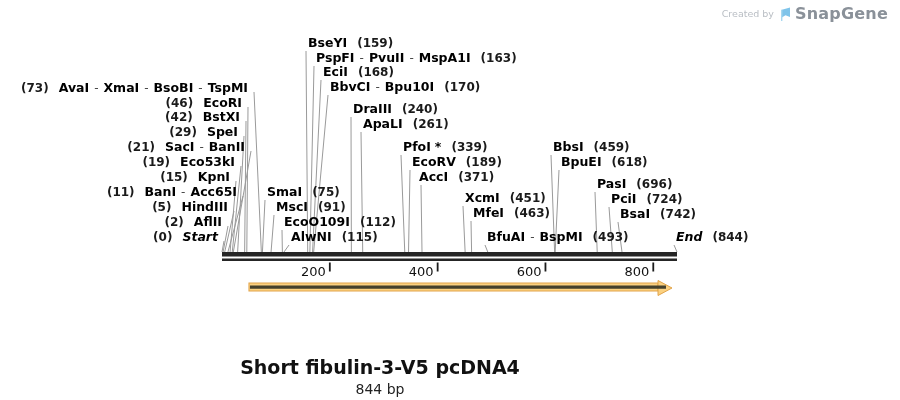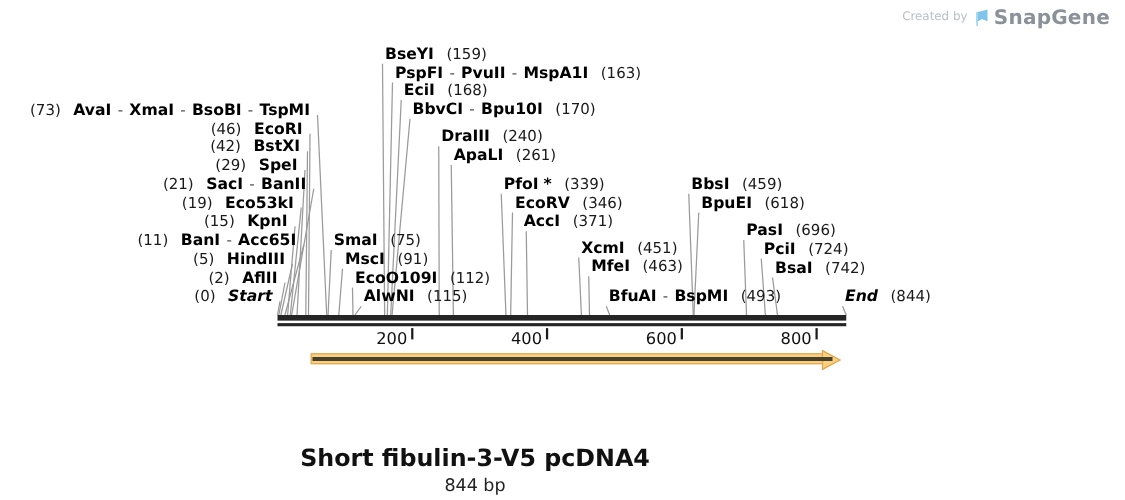--- a/index.html
+++ b/index.html
@@ -4,21 +4,21 @@
 <style>
   html,body{margin:0;padding:0;background:#ffffff;}
   .stage{position:relative;width:900px;height:400px;background:#ffffff;overflow:hidden;
          font-family:"DejaVu Sans","Liberation Sans",sans-serif;}
   #map-svg{position:absolute;left:0;top:0;}
   #labels{position:absolute;left:0;top:0;width:900px;height:400px;}
   .site-label{position:absolute;white-space:nowrap;line-height:15px;font-size:12.5px;color:#000;}
   .site-label .nm{font-weight:bold;color:#000;}
   .site-label .nm.it{font-style:italic;}
   .site-label .sep{color:#4a4a4a;font-weight:normal;margin:0 5px;font-size:12px;}
-  .site-label .num{font-weight:normal;color:#1a1a1a;font-size:12px;}
+  .site-label .num{font-weight:bold;color:#1a1a1a;font-size:12px;}
   .site-label .gap{display:inline-block;width:10px;}
   .site-label .star{font-weight:bold;margin-left:4px;}
   .ruler-num{position:absolute;font-size:13px;color:#111;line-height:13px;}
   .credit{position:absolute;top:4px;right:12px;display:flex;align-items:center;}
   .credit .credit-text{font-size:9.5px;color:#b9bec4;margin-right:6px;}
   .credit .logo{display:inline-flex;margin-right:4px;}
   .credit .brand{font-size:16px;color:#8a9199;letter-spacing:0.2px;font-weight:bold;}
   .title-block{position:absolute;left:0;top:356px;width:760px;text-align:center;}
   .map-title{font-size:19px;font-weight:bold;color:#111;}
   .map-length{font-size:14px;color:#222;margin-top:3px;}
@@ -93,21 +93,21 @@
       <div class="site-label" style="top: 199px; left: 276px;"><span class="nm">MscI</span><span class="gap"></span><span class="num">(91)</span></div>
       <div class="site-label" style="top: 214px; left: 284px;"><span class="nm">EcoO109I</span><span class="gap"></span><span class="num">(112)</span></div>
       <div class="site-label" style="top: 229px; left: 291px;"><span class="nm">AlwNI</span><span class="gap"></span><span class="num">(115)</span></div>
       <div class="site-label" style="top: 35px; left: 308px;"><span class="nm">BseYI</span><span class="gap"></span><span class="num">(159)</span></div>
       <div class="site-label" style="top: 50px; left: 316px;"><span class="nm">PspFI</span><span class="sep">-</span><span class="nm">PvuII</span><span class="sep">-</span><span class="nm">MspA1I</span><span class="gap"></span><span class="num">(163)</span></div>
       <div class="site-label" style="top: 64px; left: 323px;"><span class="nm">EciI</span><span class="gap"></span><span class="num">(168)</span></div>
       <div class="site-label" style="top: 79px; left: 330px;"><span class="nm">BbvCI</span><span class="sep">-</span><span class="nm">Bpu10I</span><span class="gap"></span><span class="num">(170)</span></div>
       <div class="site-label" style="top: 101px; left: 353px;"><span class="nm">DraIII</span><span class="gap"></span><span class="num">(240)</span></div>
       <div class="site-label" style="top: 116px; left: 363px;"><span class="nm">ApaLI</span><span class="gap"></span><span class="num">(261)</span></div>
       <div class="site-label" style="top: 139px; left: 403px;"><span class="nm">PfoI</span><span class="star">*</span><span class="gap"></span><span class="num">(339)</span></div>
-      <div class="site-label" style="top: 154px; left: 412px;"><span class="nm">EcoRV</span><span class="gap"></span><span class="num">(346)</span></div>
+      <div class="site-label" style="top: 154px; left: 412px;"><span class="nm">EcoRV</span><span class="gap"></span><span class="num">(189)</span></div>
       <div class="site-label" style="top: 169px; left: 407px; margin-left: 12px;"><span class="nm">AccI</span><span class="gap"></span><span class="num">(371)</span></div>
       <div class="site-label" style="top: 190px; left: 465px;"><span class="nm">XcmI</span><span class="gap"></span><span class="num">(451)</span></div>
       <div class="site-label" style="top: 205px; left: 473px;"><span class="nm">MfeI</span><span class="gap"></span><span class="num">(463)</span></div>
       <div class="site-label" style="top: 229px; left: 487px;"><span class="nm">BfuAI</span><span class="sep">-</span><span class="nm">BspMI</span><span class="gap"></span><span class="num">(493)</span></div>
       <div class="site-label" style="top: 139px; left: 553px;"><span class="nm">BbsI</span><span class="gap"></span><span class="num">(459)</span></div>
       <div class="site-label" style="top: 154px; left: 561px;"><span class="nm">BpuEI</span><span class="gap"></span><span class="num">(618)</span></div>
       <div class="site-label" style="top: 176px; left: 597px;"><span class="nm">PasI</span><span class="gap"></span><span class="num">(696)</span></div>
       <div class="site-label" style="top: 191px; left: 611px;"><span class="nm">PciI</span><span class="gap"></span><span class="num">(724)</span></div>
       <div class="site-label" style="top: 206px; left: 620px;"><span class="nm">BsaI</span><span class="gap"></span><span class="num">(742)</span></div>
       <div class="site-label" style="top: 229px; left: 676px;"><span class="nm it">End</span><span class="gap"></span><span class="num">(844)</span></div>

